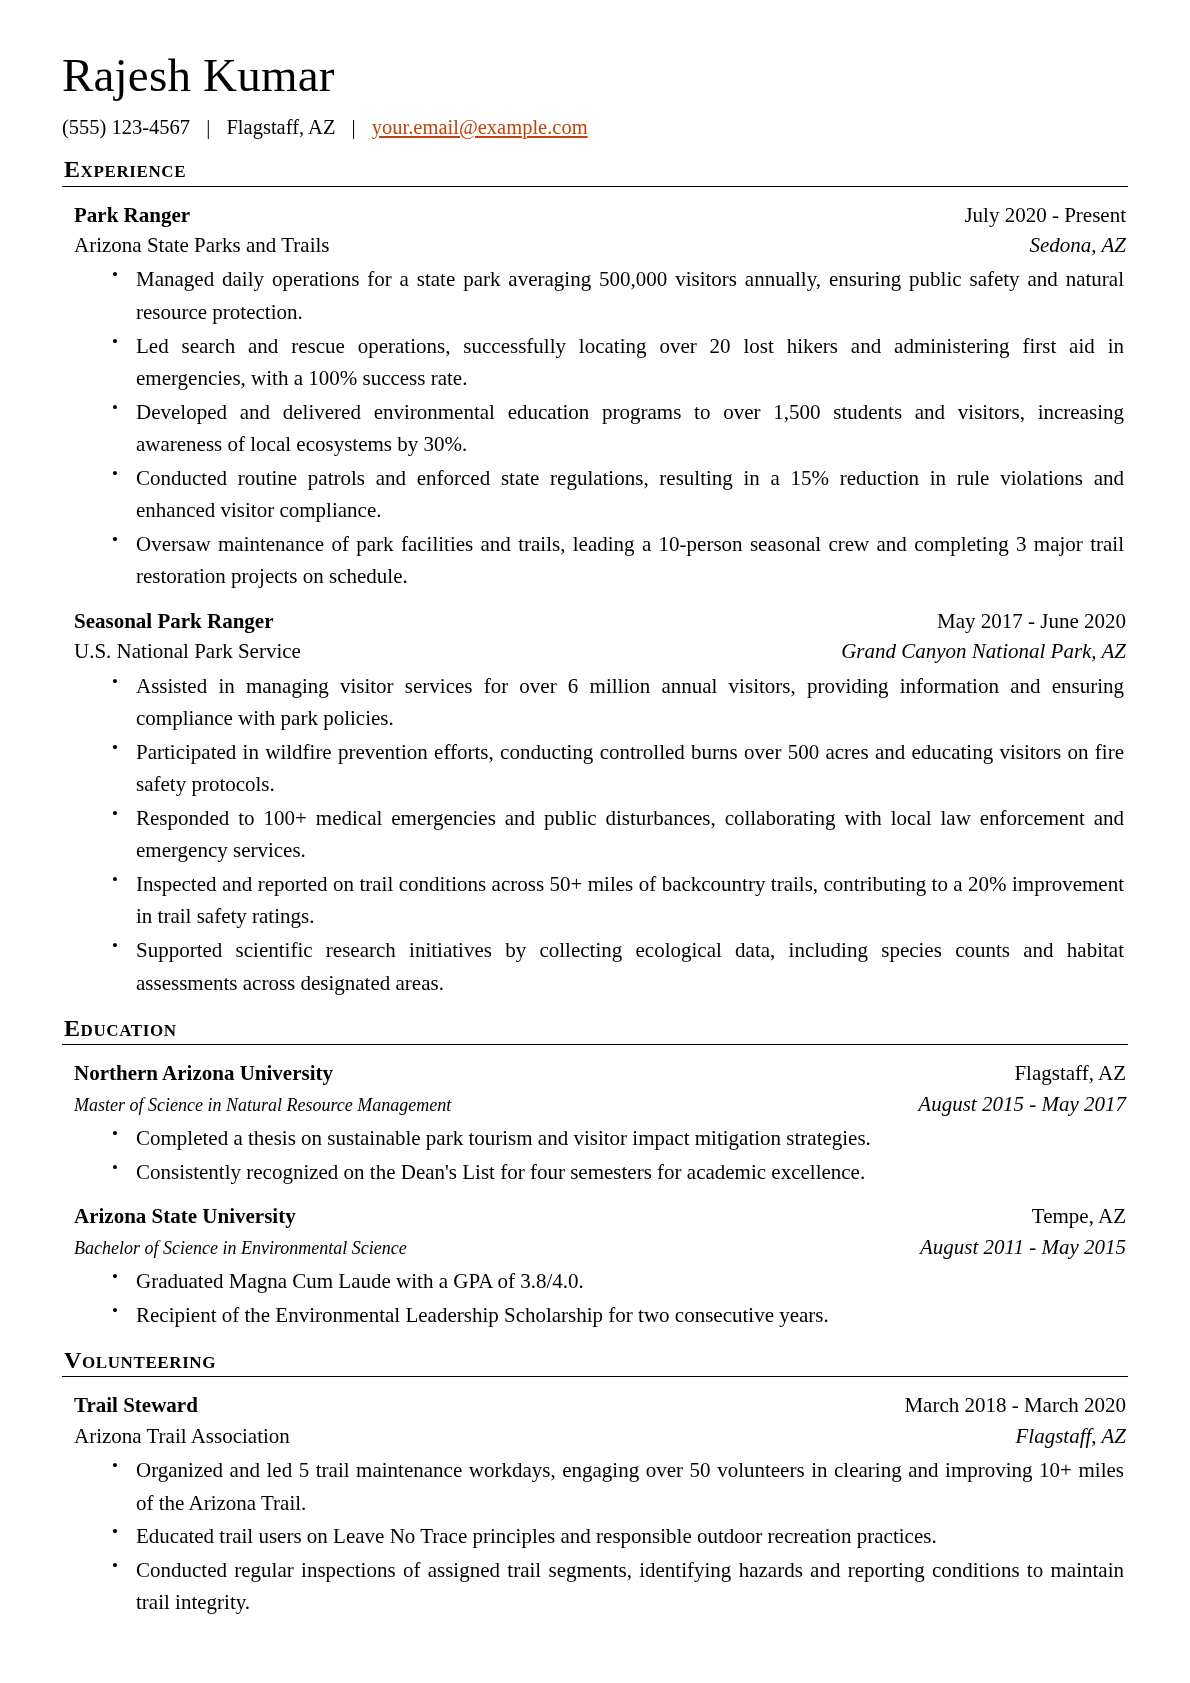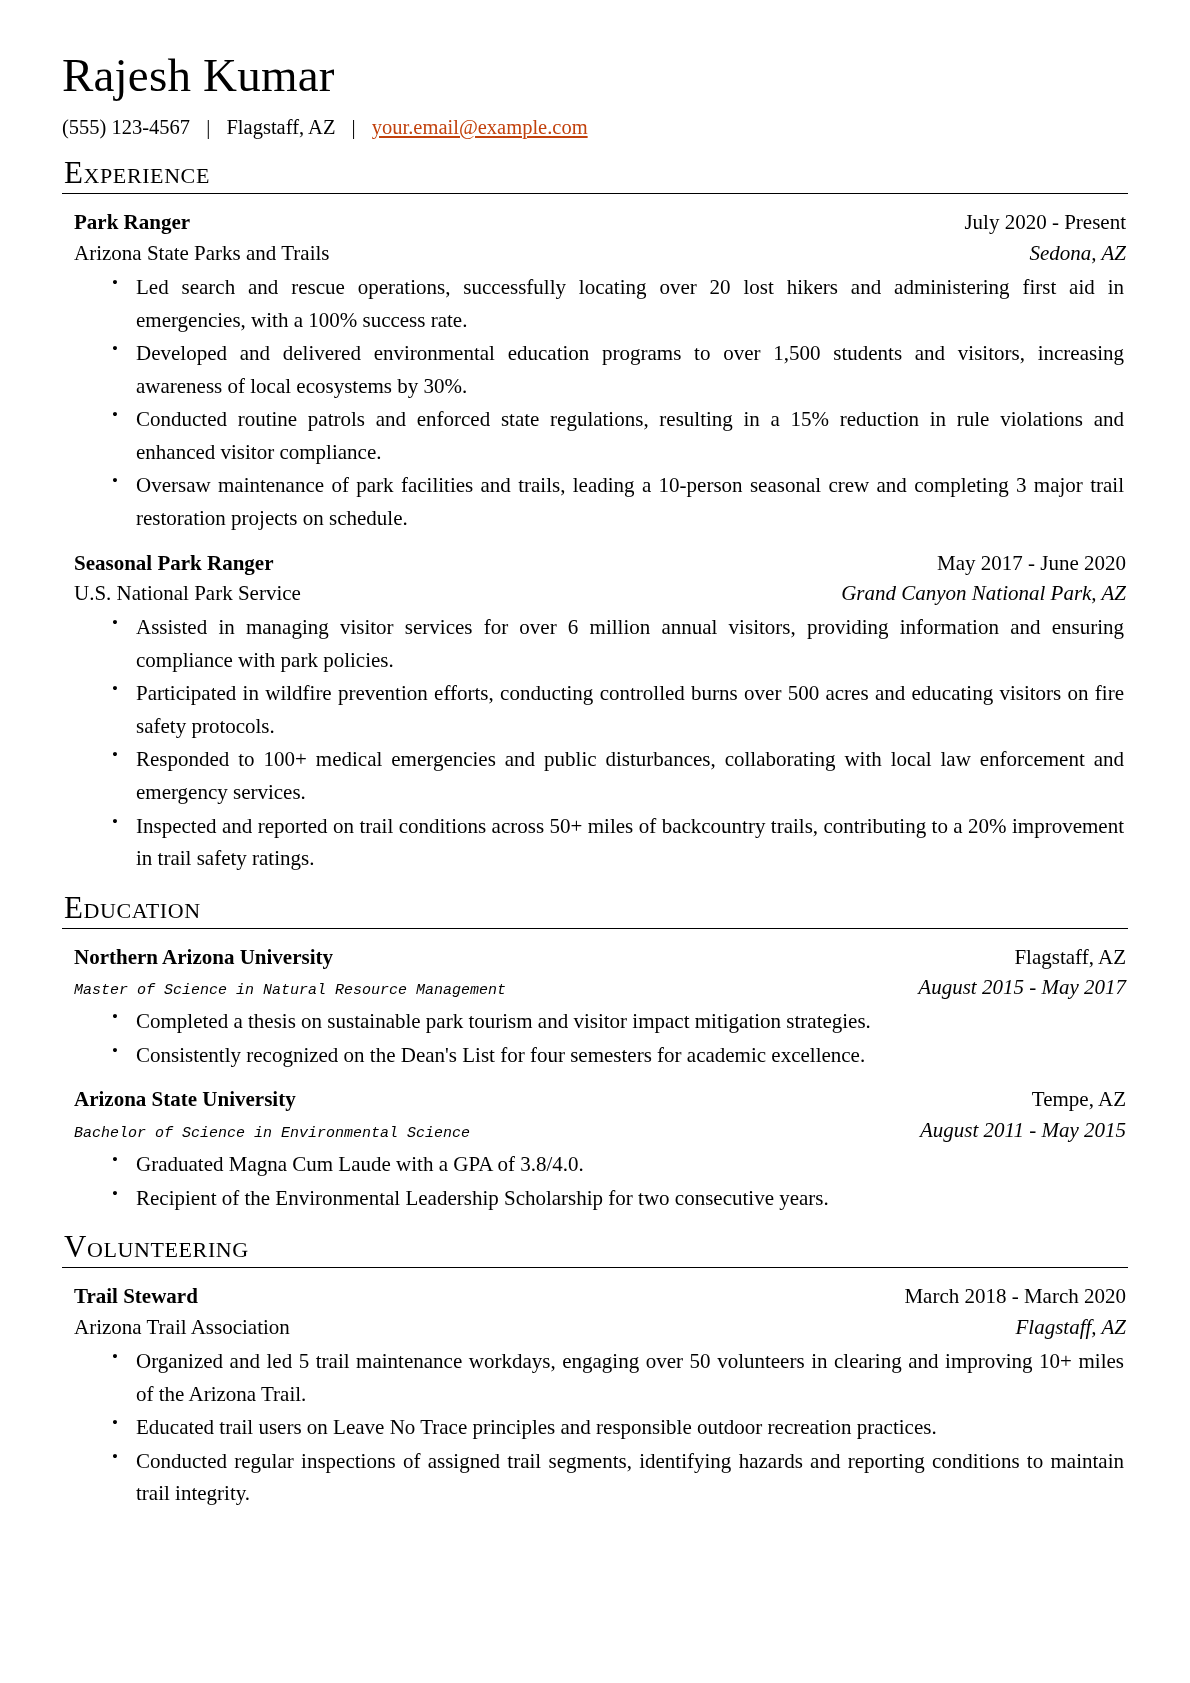--- a/index.html
+++ b/index.html
@@ -43,26 +43,27 @@
   .email-link {
     text-decoration: underline;
     color: #c2410c;
   }
 
   
   .section {
     margin-top: 16px;
   }
   .section-title {
-    font-size: 31px;
+    font-size: 24px;
     font-variant: small-caps;
     letter-spacing: 0.6px;
     line-height: 1.1;
     padding-left: 2px;
     margin-bottom: 2px;
+    font-weight: bold;
   }
   .section-rule {
     border: 0;
     border-top: 1.6px solid #000;
     margin: 3px 0 0 0;
     height: 0;
   }
 
   
   .entry {
@@ -91,23 +92,22 @@
     font-size: 21px;
     text-align: right;
   }
   .entry-loc {
     font-size: 21px;
     font-style: italic;
     text-align: left;
     white-space: nowrap;
   }
   .entry-degree {
-    font-size: 15px;
+    font-size: 18px;
     font-style: italic;
-    font-family: Liberation Mono, monospace;
   }
 
   
   ul.bullets {
     list-style: none;
     margin: 4px 0 0 0;
     padding: 0 4px 0 48px;
   }
   ul.bullets li {
     position: relative;
@@ -149,40 +149,42 @@
         <div class="entry">
           <div class="entry-row">
             <span class="entry-title">Park Ranger</span>
             <span class="entry-date">July 2020 - Present</span>
           </div>
           <div class="entry-row second">
             <span class="entry-org">Arizona State Parks and Trails</span>
             <span class="entry-loc">Sedona, AZ</span>
           </div>
           <ul class="bullets">
+            <li>Managed daily operations for a state park averaging 500,000 visitors annually, ensuring public safety and natural resource protection.</li>
             <li>Led search and rescue operations, successfully locating over 20 lost hikers and administering first aid in emergencies, with a 100% success rate.</li>
             <li>Developed and delivered environmental education programs to over 1,500 students and visitors, increasing awareness of local ecosystems by 30%.</li>
             <li>Conducted routine patrols and enforced state regulations, resulting in a 15% reduction in rule violations and enhanced visitor compliance.</li>
             <li>Oversaw maintenance of park facilities and trails, leading a 10-person seasonal crew and completing 3 major trail restoration projects on schedule.</li>
           </ul>
         </div>
         <div class="entry">
           <div class="entry-row">
             <span class="entry-title">Seasonal Park Ranger</span>
             <span class="entry-date">May 2017 - June 2020</span>
           </div>
           <div class="entry-row second">
             <span class="entry-org">U.S. National Park Service</span>
             <span class="entry-loc">Grand Canyon National Park, AZ</span>
           </div>
           <ul class="bullets">
             <li>Assisted in managing visitor services for over 6 million annual visitors, providing information and ensuring compliance with park policies.</li>
             <li>Participated in wildfire prevention efforts, conducting controlled burns over 500 acres and educating visitors on fire safety protocols.</li>
             <li>Responded to 100+ medical emergencies and public disturbances, collaborating with local law enforcement and emergency services.</li>
             <li>Inspected and reported on trail conditions across 50+ miles of backcountry trails, contributing to a 20% improvement in trail safety ratings.</li>
+            <li>Supported scientific research initiatives by collecting ecological data, including species counts and habitat assessments across designated areas.</li>
           </ul>
         </div>
       </div>
       <div class="section">
         <div class="section-title">Education</div>
         <hr class="section-rule">
         <div class="entry">
           <div class="entry-row">
             <span class="entry-title">Northern Arizona University</span>
             <span class="entry-date">Flagstaff, AZ</span>

